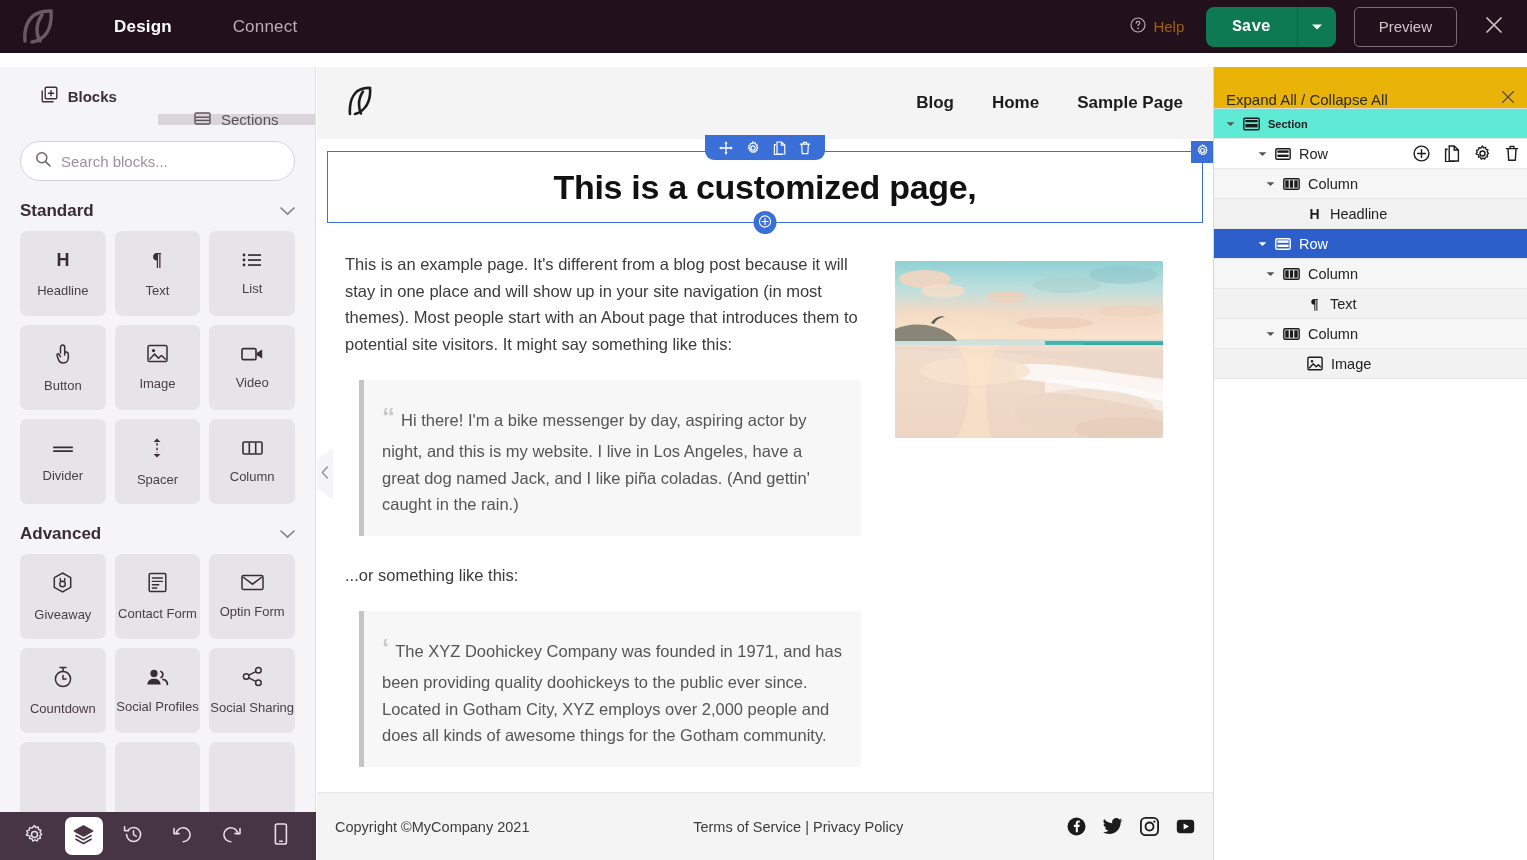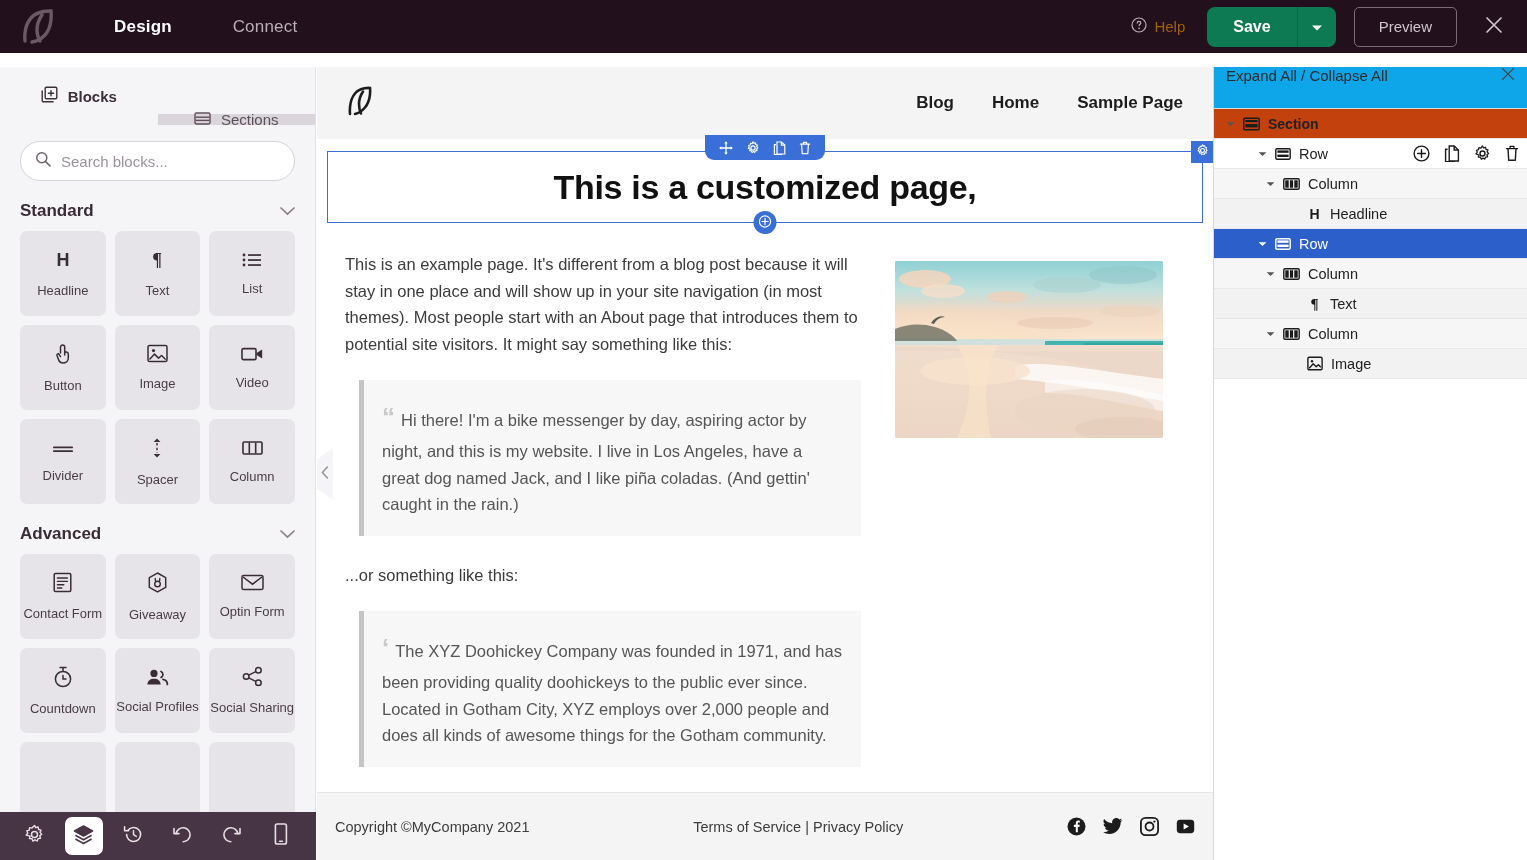--- a/index.html
+++ b/index.html
@@ -28,21 +28,21 @@
     content: ""; position: absolute; left: 50%; transform: translateX(-50%);
     bottom: 0; width: 76px; height: 4px; background: #ffffff;
   }
   #tab-design { width: 114px; margin-left: 10px; }
   #tab-connect { width: 118px; margin-left: 6px; }
   .top-right { margin-left: auto; display: flex; align-items: center; gap: 0; padding-right: 18px; }
   .help-btn {
     display: flex; align-items: center; gap: 7px; color: #a16207;
     font-size: 15px; cursor: pointer; margin-right: 22px;
   }
-  .save-group { display: flex; align-items: stretch; border-radius: 8px; overflow: hidden; }
+  .save-group { display: flex; align-items: stretch; border-radius: 8px; overflow: hidden; font-family: Liberation Mono, monospace; }
   .save-btn {
     background: #0e7a53; color: #fff; font-size: 16px; font-weight: 600;
     padding: 0 26px; height: 40px; display: flex; align-items: center;
     cursor: pointer; border-right: 1px solid #0a6645;
   }
   .save-caret {
     background: #0e7a53; width: 38px; height: 40px;
     display: flex; align-items: center; justify-content: center; cursor: pointer;
   }
   .preview-btn {
@@ -168,31 +168,31 @@
   .footer-links a { color: #3c3c3c; text-decoration: none; cursor: pointer; }
   .footer-social { display: flex; gap: 17px; align-items: center; }
   .footer-social .ic { cursor: pointer; display: flex; }
 
   
   .right-panel {
     position: absolute; left: 1213px; top: 67px; width: 314px; height: 793px;
     background: #ffffff; border-left: 1px solid #d8d8d8;
   }
   .rp-head {
-    height: 42px; display: flex; align-items: flex-start; padding: 0 12px;
-    border-bottom: 1px solid #dcdcdc; background: #0ea5e9;
+    height: 42px; display: flex; align-items: flex-end; padding: 0 12px;
+    border-bottom: 1px solid #dcdcdc; background: #eab308;
   }
   .rp-head-title { font-size: 15px; color: #2b2b2b; cursor: pointer; }
   .rp-close { margin-left: auto; cursor: pointer; display: flex; }
   .tree-row {
     height: 30px; display: flex; align-items: center; gap: 8px;
     border-bottom: 1px solid #e8e8e8; font-size: 14.5px; color: #222;
     cursor: pointer; padding-right: 8px;
   }
-  .tree-row.lvl0 { padding-left: 12px; background: #c2410c; font-weight: 700; font-size: 14px; }
+  .tree-row.lvl0 { padding-left: 12px; background: #5eead4; font-weight: 700; font-size: 11px; }
   .tree-row.lvl1 { padding-left: 44px; background: #ffffff; }
   .tree-row.lvl2 { padding-left: 52px; background: #f6f6f6; }
   .tree-row.lvl3 { padding-left: 76px; background: #f2f2f2; }
   .tree-row.selected { background: #2c5fc9; color: #ffffff; }
   .caret { width: 9px; display: flex; align-items: center; justify-content: center; }
   .tree-icon { display: flex; align-items: center; }
   .row-actions { margin-left: auto; display: flex; gap: 14px; align-items: center; }
   .row-actions .ic { cursor: pointer; display: flex; }
 </style>
 </head>
@@ -389,36 +389,36 @@
       <span>Advanced</span>
       <span>
         <svg width="15" height="9" viewBox="0 0 15 9">
             <path d="M1 1l6.5 6.2L14 1" stroke="#8b8089" stroke-width="1.7" fill="none" stroke-linecap="round"></path>
           </svg>
       </span>
     </div>
     <div class="block-grid">
       <div class="block-card">
         <span>
-          <svg width="19" height="21" viewBox="0 0 19 21" fill="none">
-            <rect x="1.2" y="1.5" width="16.6" height="18" rx="1.3" stroke="#3a2c35" stroke-width="1.5"></rect>
-            <path d="M4.4 6h10M4.4 9.4h10M4.4 12.8h6.4M4.4 16h4.4" stroke="#3a2c35" stroke-width="1.4" stroke-linecap="round"></path>
-          </svg>
-        </span>
-        <span class="bc-label">Contact Form</span>
-      </div>
-      <div class="block-card">
-        <span>
           <svg width="21" height="22" viewBox="0 0 21 22" fill="none">
             <path d="M10.5 1l8.2 4.6v9.8L10.5 20 2.3 15.4V5.6z" stroke="#3a2c35" stroke-width="1.5"></path>
             <path d="M8.2 6.4c0 2 .6 3 .6 3M12.8 6.4c0 2-.6 3-.6 3" stroke="#3a2c35" stroke-width="1.4" stroke-linecap="round"></path>
             <circle cx="10.5" cy="12" r="2.8" stroke="#3a2c35" stroke-width="1.4"></circle>
           </svg>
         </span>
         <span class="bc-label">Giveaway</span>
+      </div>
+      <div class="block-card">
+        <span>
+          <svg width="19" height="21" viewBox="0 0 19 21" fill="none">
+            <rect x="1.2" y="1.5" width="16.6" height="18" rx="1.3" stroke="#3a2c35" stroke-width="1.5"></rect>
+            <path d="M4.4 6h10M4.4 9.4h10M4.4 12.8h6.4M4.4 16h4.4" stroke="#3a2c35" stroke-width="1.4" stroke-linecap="round"></path>
+          </svg>
+        </span>
+        <span class="bc-label">Contact Form</span>
       </div>
       <div class="block-card">
         <span>
           <svg width="23" height="17" viewBox="0 0 23 17" fill="none">
             <rect x="1" y="1.5" width="21" height="14" rx="1.6" stroke="#3a2c35" stroke-width="1.5"></rect>
             <path d="M2 3l9.5 7.2L21 3" stroke="#3a2c35" stroke-width="1.5" fill="none"></path>
           </svg>
         </span>
         <span class="bc-label">Optin Form</span>
       </div>

